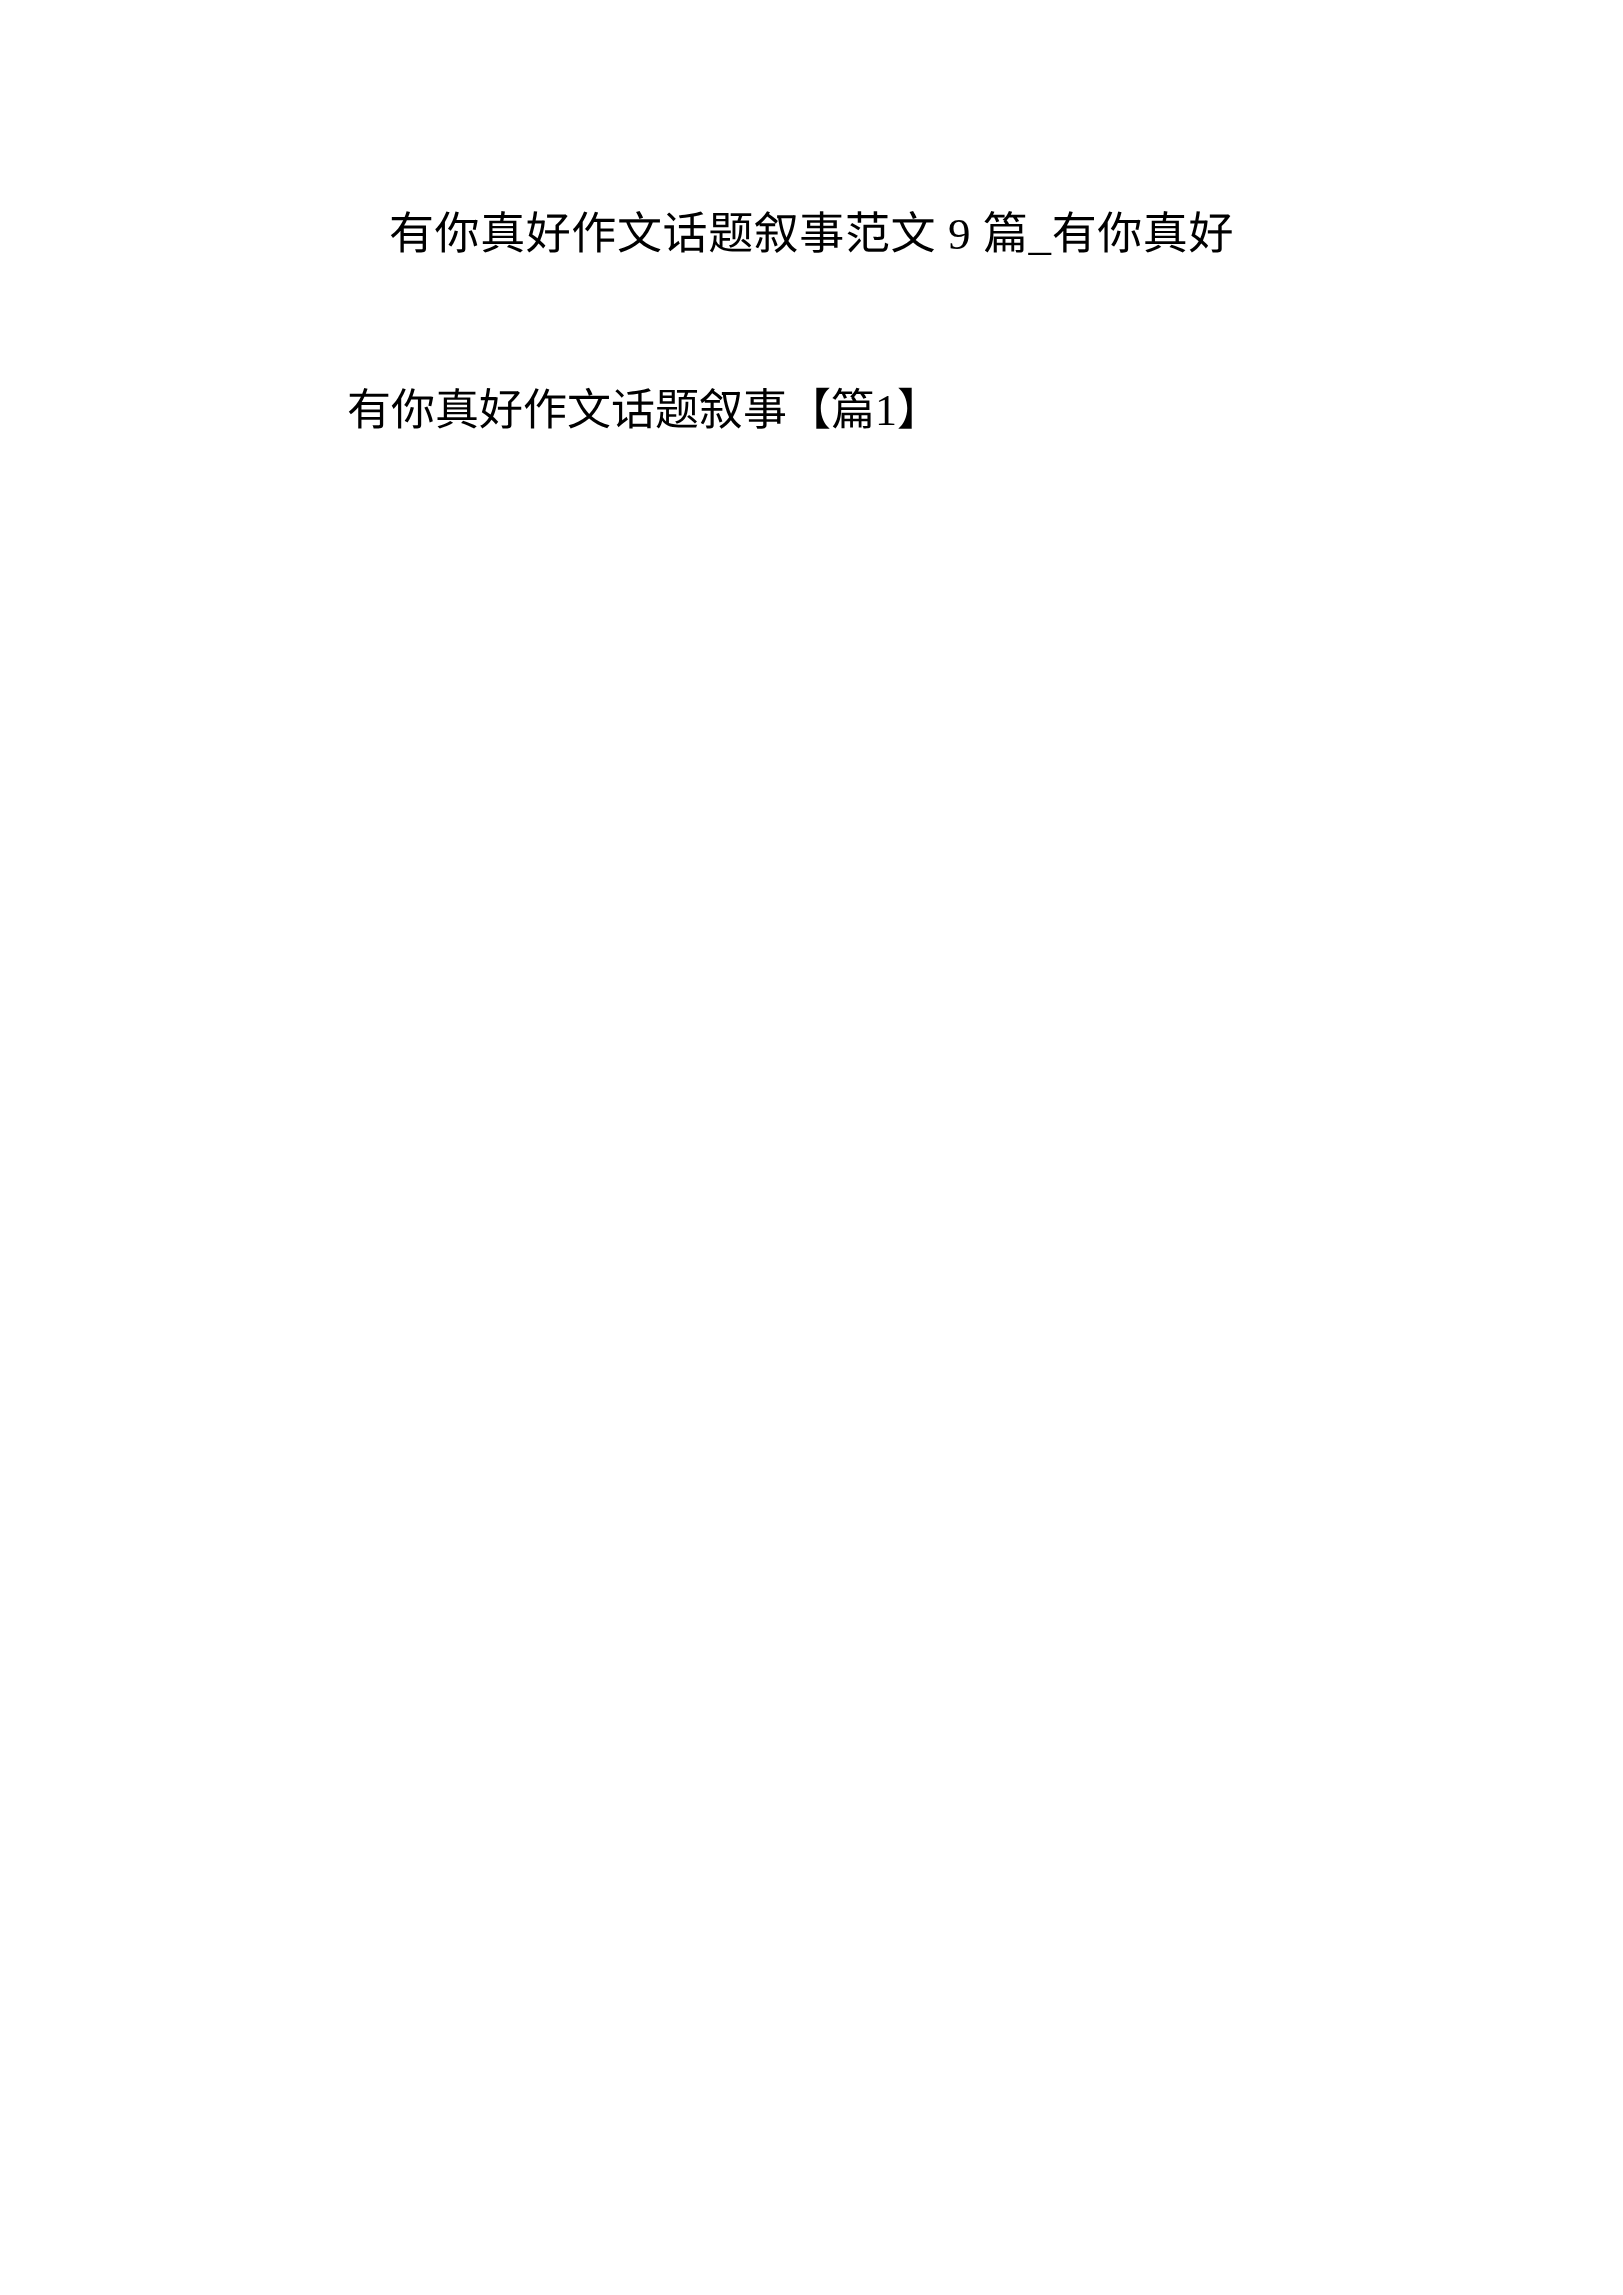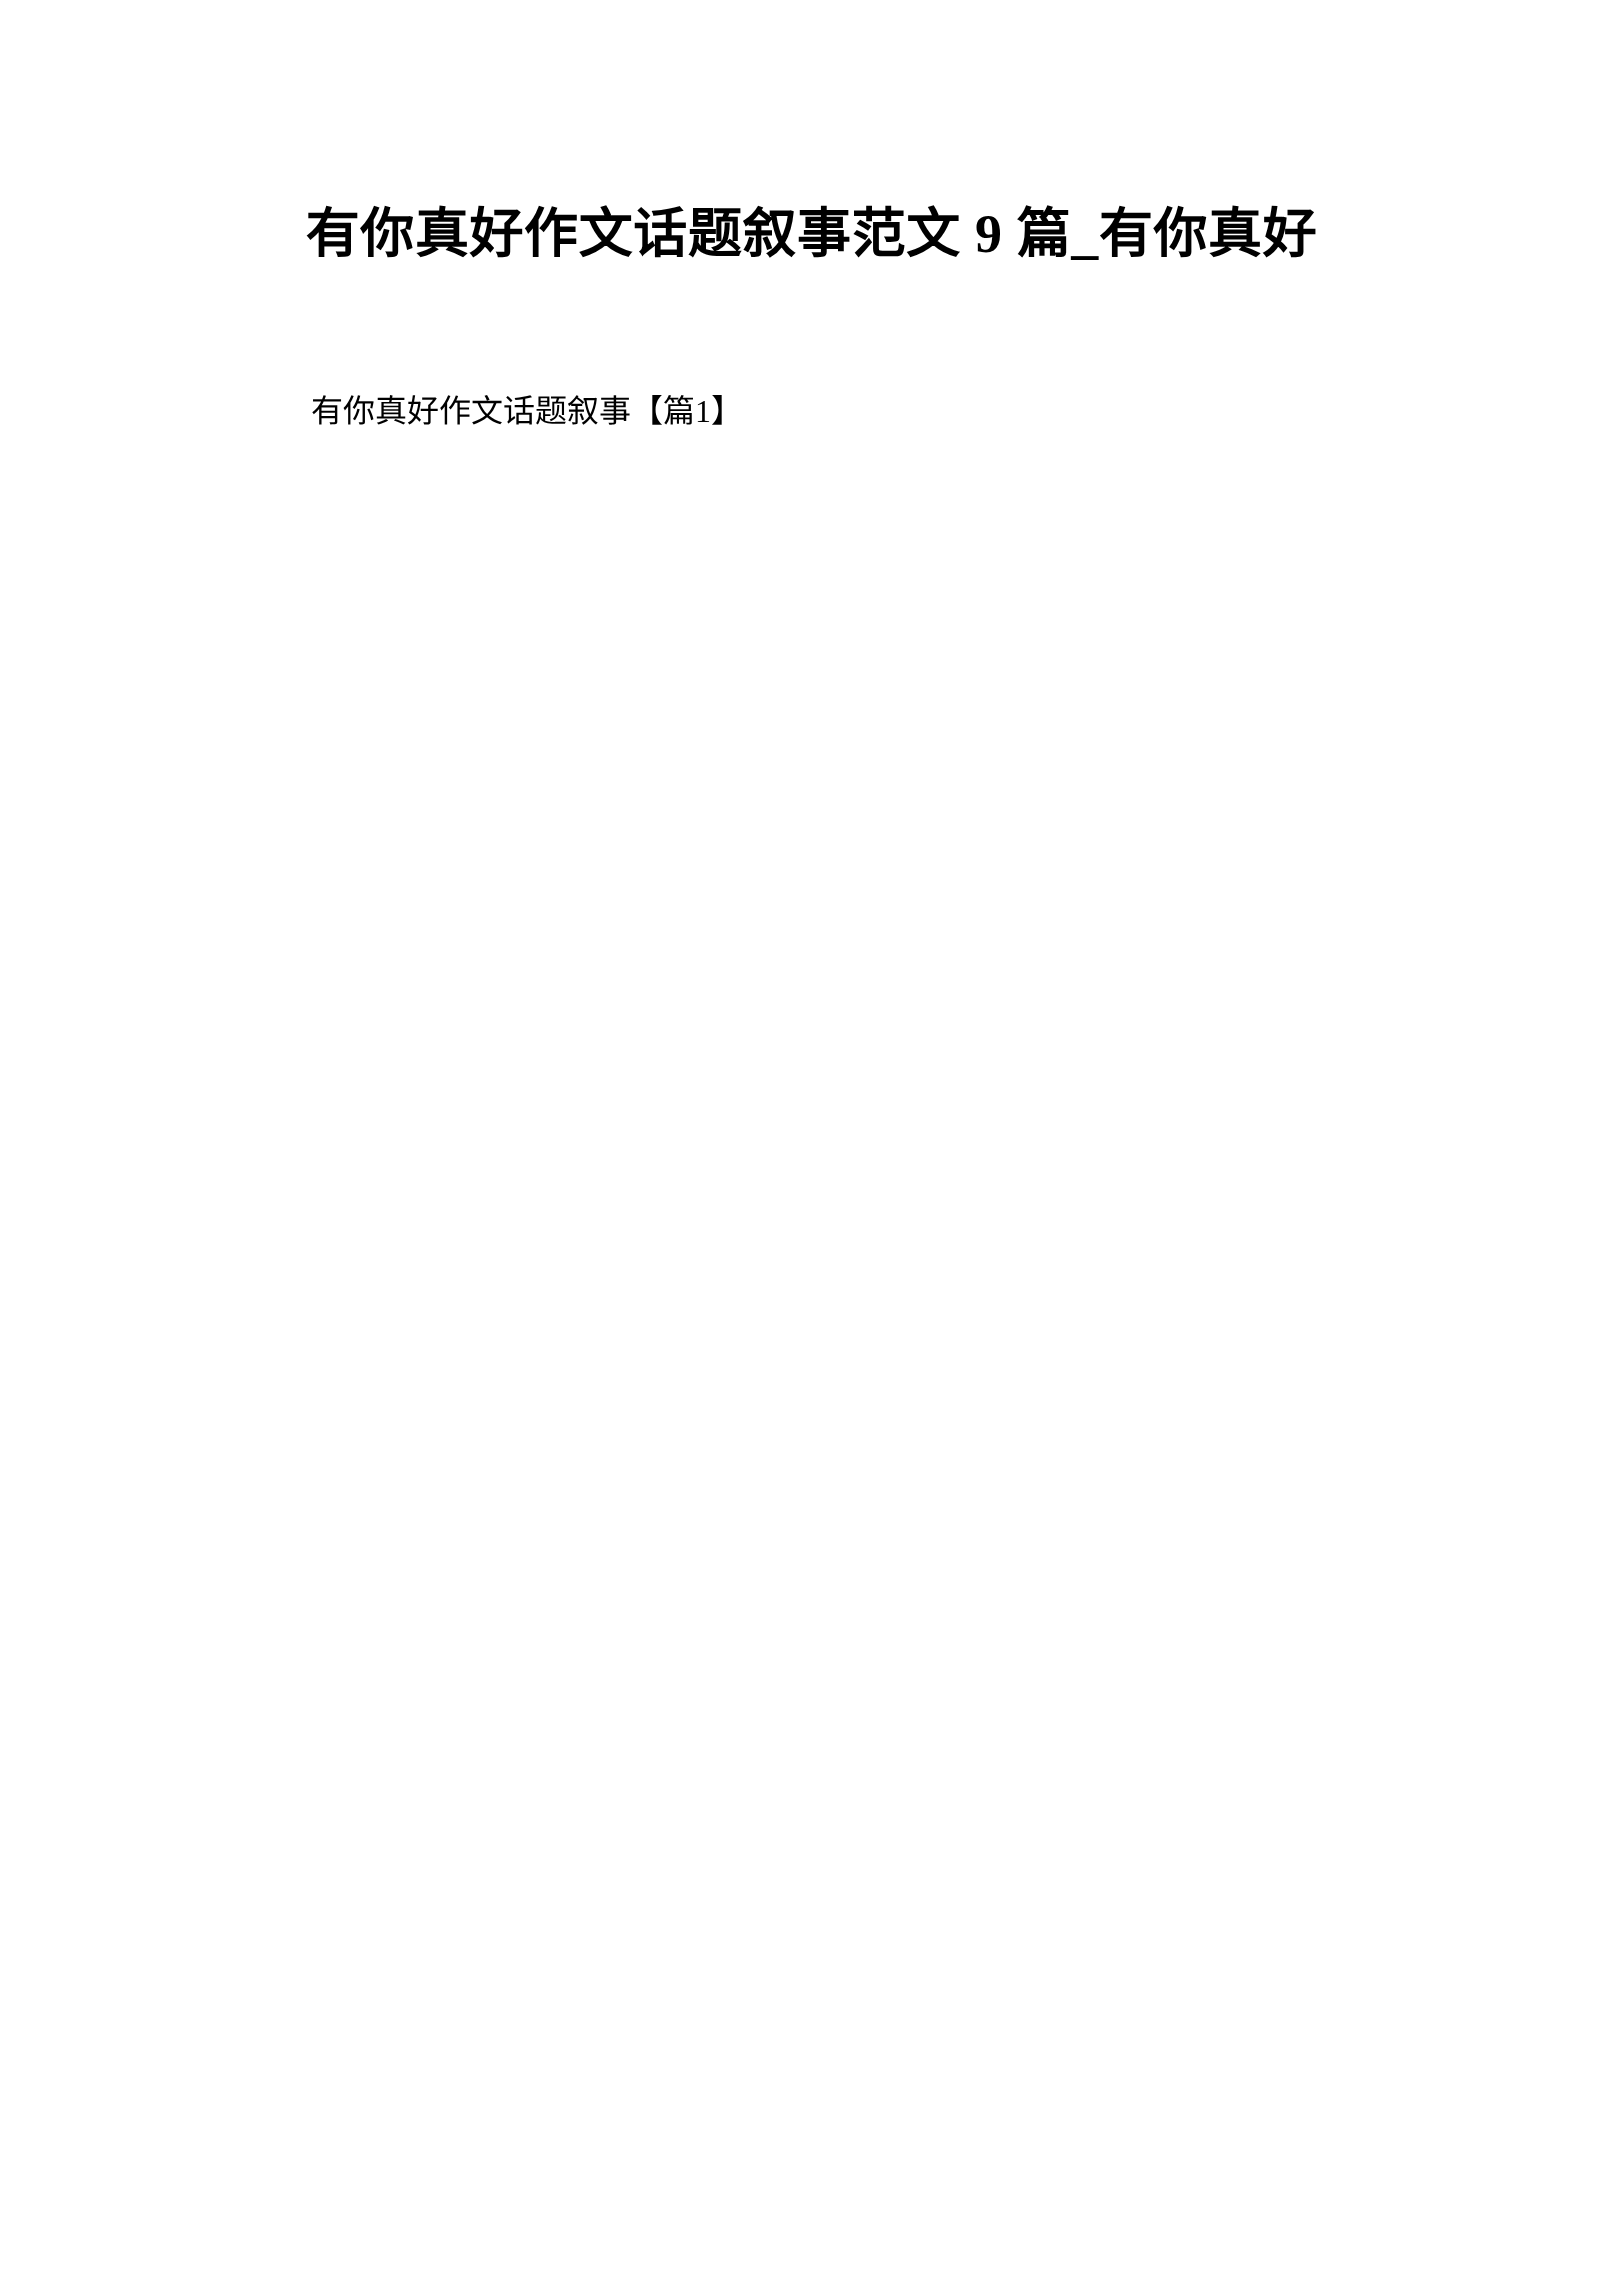--- a/index.html
+++ b/index.html
@@ -16,32 +16,32 @@
   .page {
     box-sizing: border-box;
     width: 1623px;
     height: 2295px;
     padding: 191px 243px 0 243px;
     background: #ffffff;
     overflow: hidden;
   }
   .doc-title {
     margin: 0 0 95px 0;
-    font-size: 54px;
+    font-size: 45px;
     line-height: 86px;
-    font-weight: bold;
+    font-weight: normal;
     text-align: center;
     letter-spacing: 0.6px;
   }
   .doc-title .title-line {
     display: block;
   }
   .content p {
-    margin: 4px;
-    font-size: 32px;
+    margin: 16px;
+    font-size: 44px;
     line-height: 78px;
     text-align: justify;
     text-indent: 2em;
   }
 </style>
 </head>
 <body>
 
 <div class="page">
   <h1 class="doc-title">

